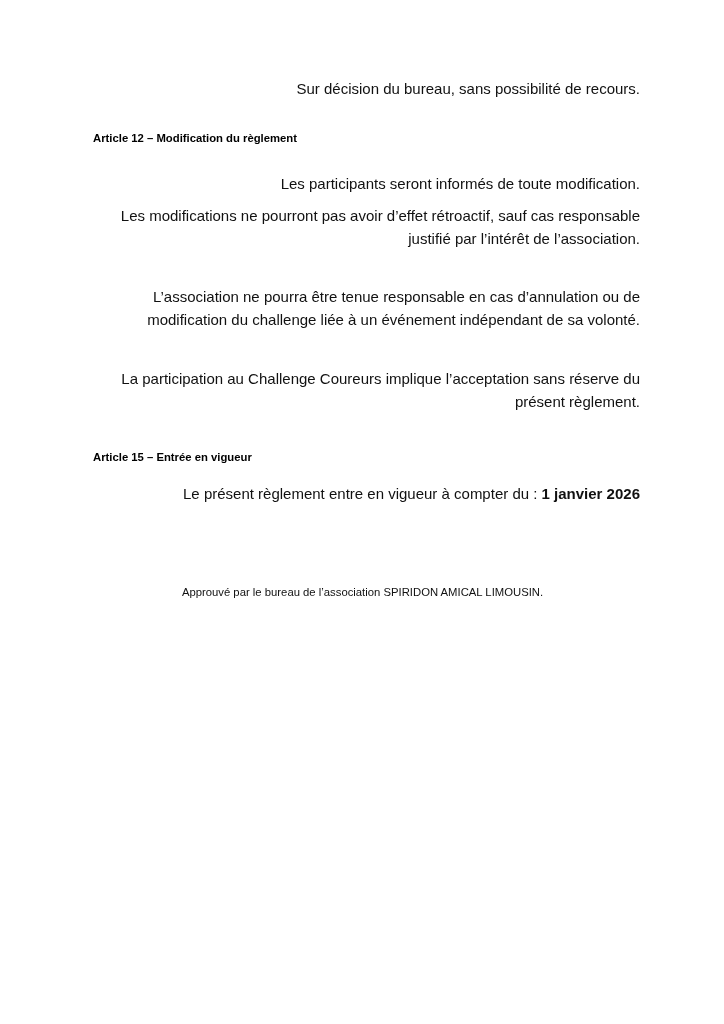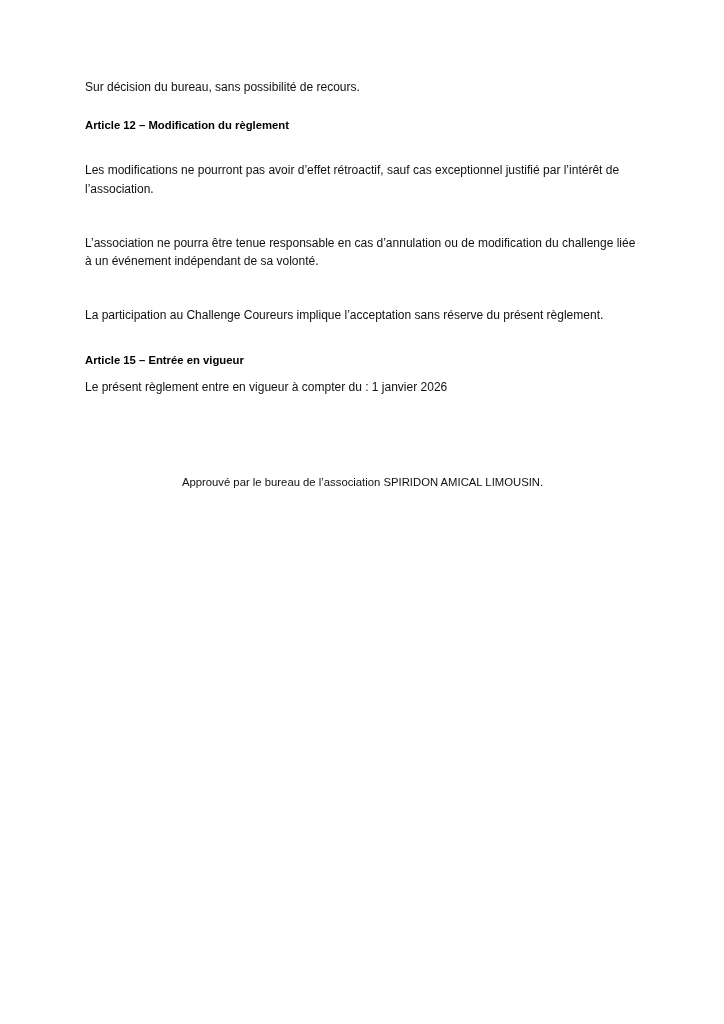--- a/index.html
+++ b/index.html
@@ -16,59 +16,60 @@
   }
   .page {
     position: relative;
     width: 724px;
     height: 1024px;
     background: #ffffff;
     box-sizing: border-box;
     padding: 78px 84px 0 85px;
   }
   .para {
-    font-size: 12px;
+    font-size: 15px;
     line-height: 1.52;
     margin: 0 0 0 0;
-    text-align: left;
+    text-align: right;
     color: #111111;
   }
   .heading {
     font-size: 11.3px;
     font-weight: bold;
     line-height: 1.52;
-    margin: 0;
+    margin: 8px;
     color: #000000;
   }
   .gap-sm { height: 9px; }
   .gap-md { height: 21px; }
   .gap-lg { height: 27px; }
   .gap-xl { height: 46px; }
   .center {
     text-align: center;
     font-size: 11.3px;
     line-height: 1.52;
     color: #111111;
   }
-  .bold-inline { font-weight: normal; }
+  .bold-inline { font-weight: bold; }
 </style>
 </head>
 <body>
 
 <div class="page">
 
   <p class="para">Sur décision du bureau, sans possibilité de recours.</p>
 
   <div class="gap-md"></div>
 
   <h2 class="heading">Article 12 – Modification du règlement</h2>
   <div class="gap-sm"></div>
   <div class="gap-sm"></div>
+  <p class="para">Les participants seront informés de toute modification.</p>
   <div class="gap-sm"></div>
-  <p class="para">Les modifications ne pourront pas avoir d’effet rétroactif, sauf cas exceptionnel justifié par l’intérêt de l’association.</p>
+  <p class="para">Les modifications ne pourront pas avoir d’effet rétroactif, sauf cas responsable justifié par l’intérêt de l’association.</p>
 
   <div class="gap-lg"></div>
 
   <div class="gap-sm"></div>
   <p class="para">L’association ne pourra être tenue responsable en cas d’annulation ou de modification du challenge liée à un événement indépendant de sa volonté.</p>
 
   <div class="gap-lg"></div>
 
   <div class="gap-sm"></div>
   <p class="para">La participation au Challenge Coureurs implique l’acceptation sans réserve du présent règlement.</p>

